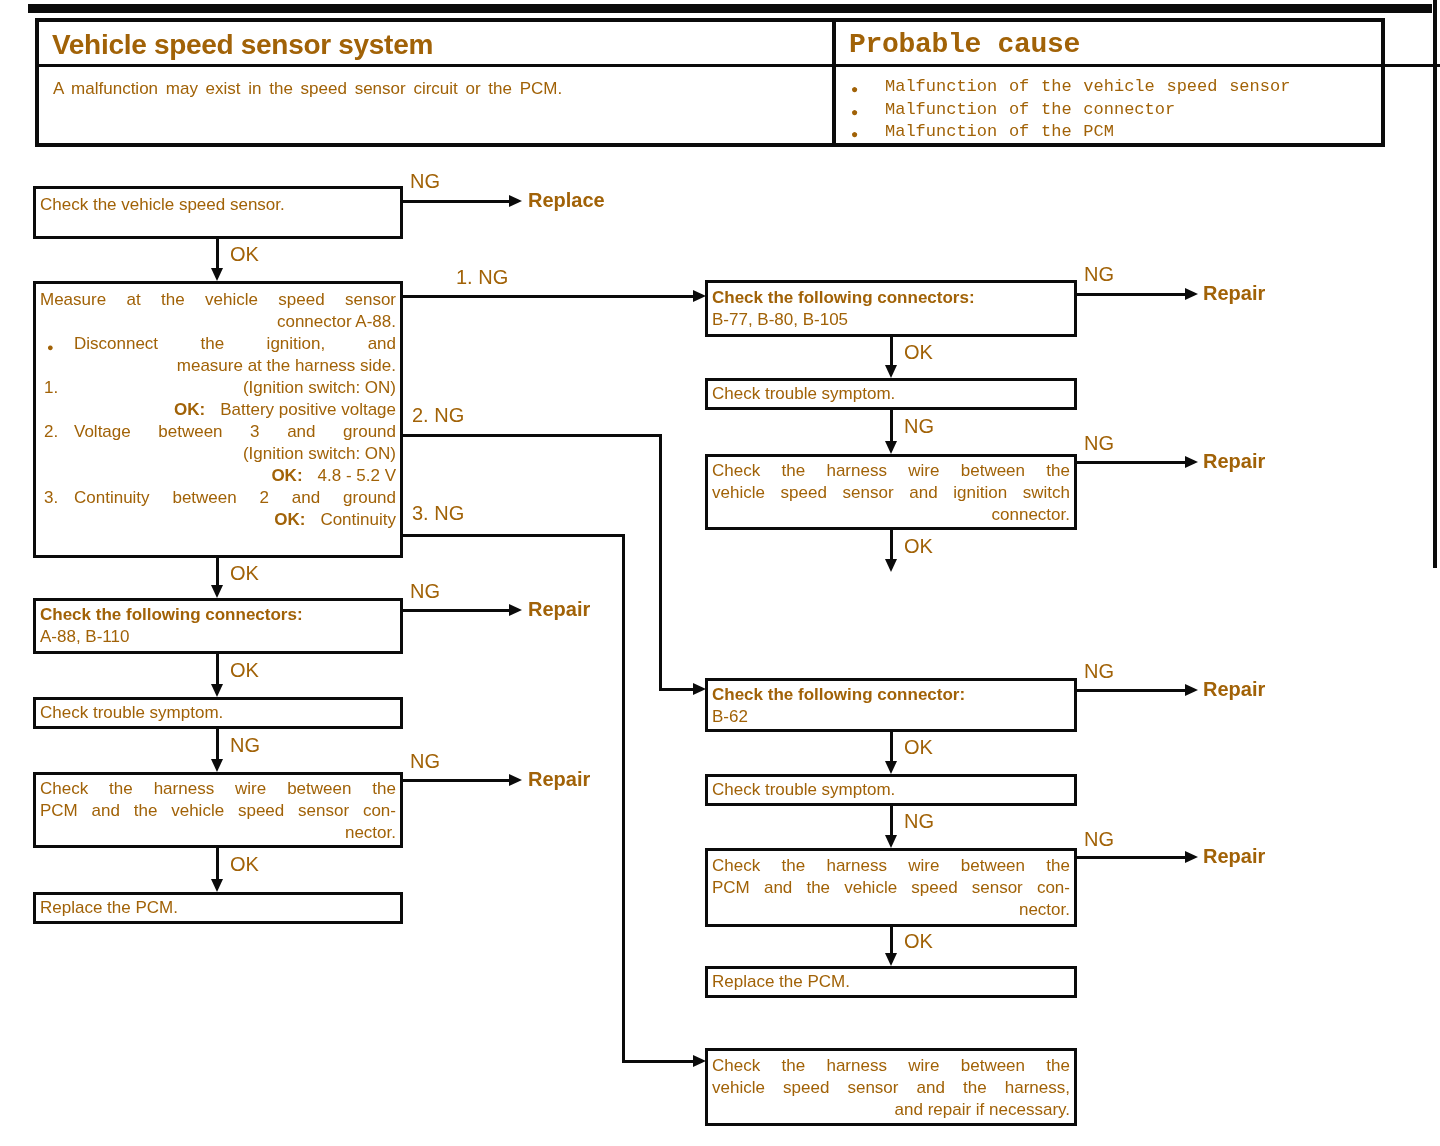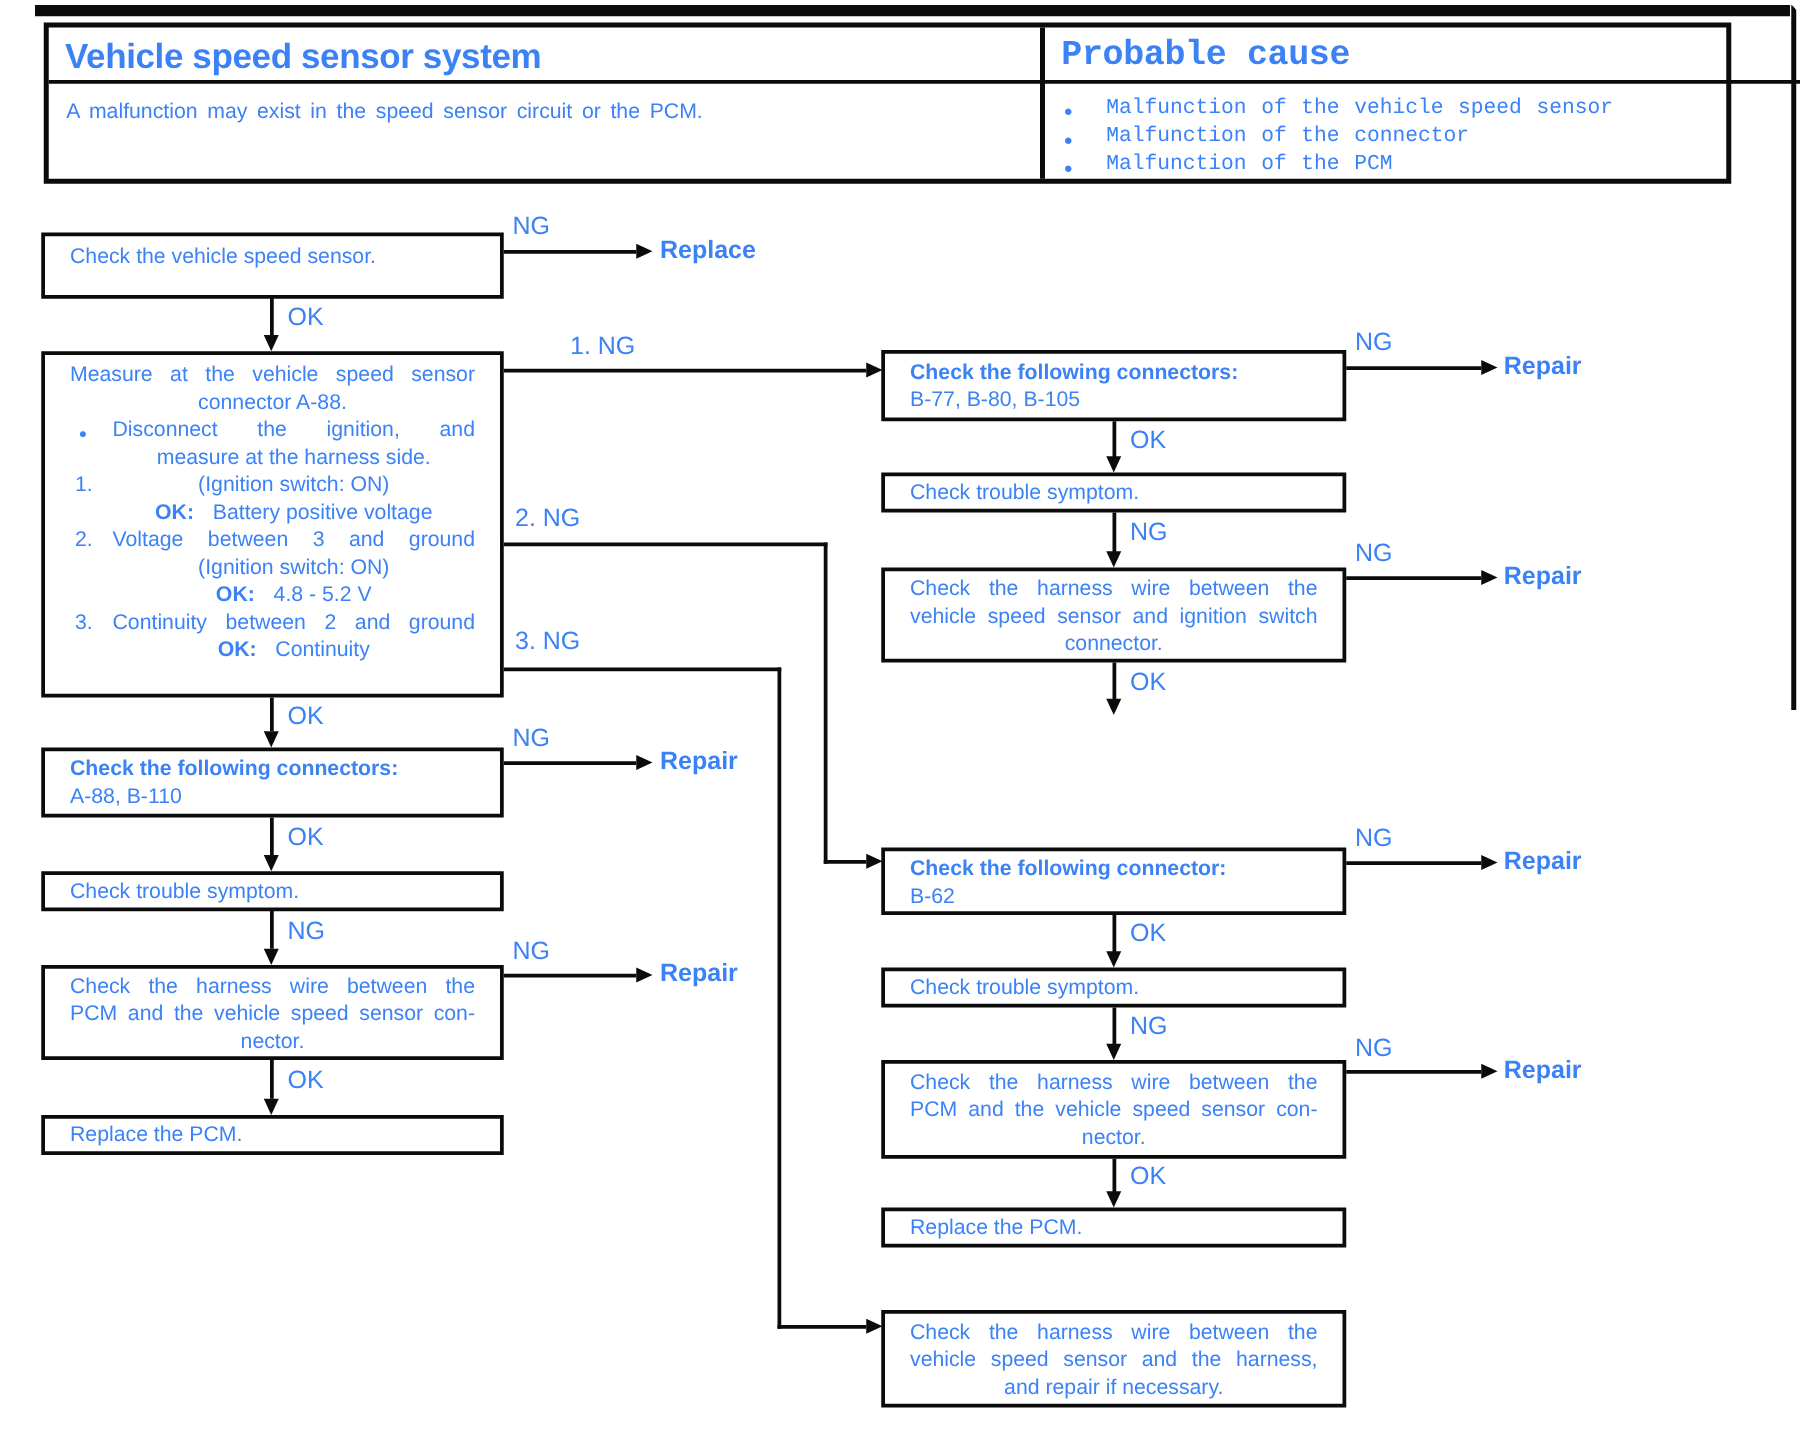--- a/index.html
+++ b/index.html
@@ -1,37 +1,37 @@
 <!DOCTYPE html>
 <html><head>
 <meta charset="utf-8">
 <style>
   html,body{margin:0;padding:0;background:#fff;}
   #page{position:relative;width:1440px;height:1146px;background:#fff;overflow:hidden;
-        font-family:"Liberation Sans", sans-serif;color:#3b82f6;border-radius:18px;}
+        font-family:"Liberation Sans", sans-serif;color:#a16207;}
   
   .scanbar{position:absolute;background:#0b0b0b;}
   
   #htable{position:absolute;left:35px;top:18px;width:1350px;height:129px;border:4px solid #0b0b0b;box-sizing:border-box;}
   .hcol{position:absolute;top:0;height:100%;box-sizing:border-box;}
   #hcol-left{left:0;width:797px;border-right:4px solid #0b0b0b;}
   #hcol-right{left:797px;width:607px;font-family:Liberation Mono, monospace;}
   .hcell-title{height:45px;border-bottom:3px solid #0b0b0b;box-sizing:border-box;
                font-size:28px;font-weight:bold;letter-spacing:-0.3px;padding:7px 0 0 13px;}
   .hcell-body{font-size:17px;line-height:22.5px;}
   #hdesc{padding:11px 40px 0 14px;word-spacing:3px;}
   .cause-row{position:relative;padding-left:49px;word-spacing:1.5px;}
   .cause-row .dot{position:absolute;left:15px;top:3px;font-size:12px;}
   #hcauses{padding-top:9px;}
   
   .box{position:absolute;box-sizing:border-box;border:3px solid #0b0b0b;background:#fff;
-       font-size:17px;line-height:22px;padding:4px 20px;}
+       font-size:17px;line-height:22px;padding:4px 4px;}
   .bt{font-weight:bold;}
   .j{text-align:justify;text-align-last:justify;word-spacing:1px;}
-  .l{text-align:center;}
+  .l{text-align:right;}
   
   .m-row{position:relative;padding-left:34px;}
   .m-row .marker{position:absolute;left:4px;top:0;}
   .m-row .bdot{position:absolute;left:7px;top:3px;font-size:11px;}
   .okv{margin-left:15px;}
   
   .hl{position:absolute;height:3px;background:#0b0b0b;}
   .vl{position:absolute;width:3px;background:#0b0b0b;}
   .ah-r{position:absolute;width:0;height:0;border-top:6px solid transparent;
         border-bottom:6px solid transparent;border-left:13px solid #0b0b0b;}

